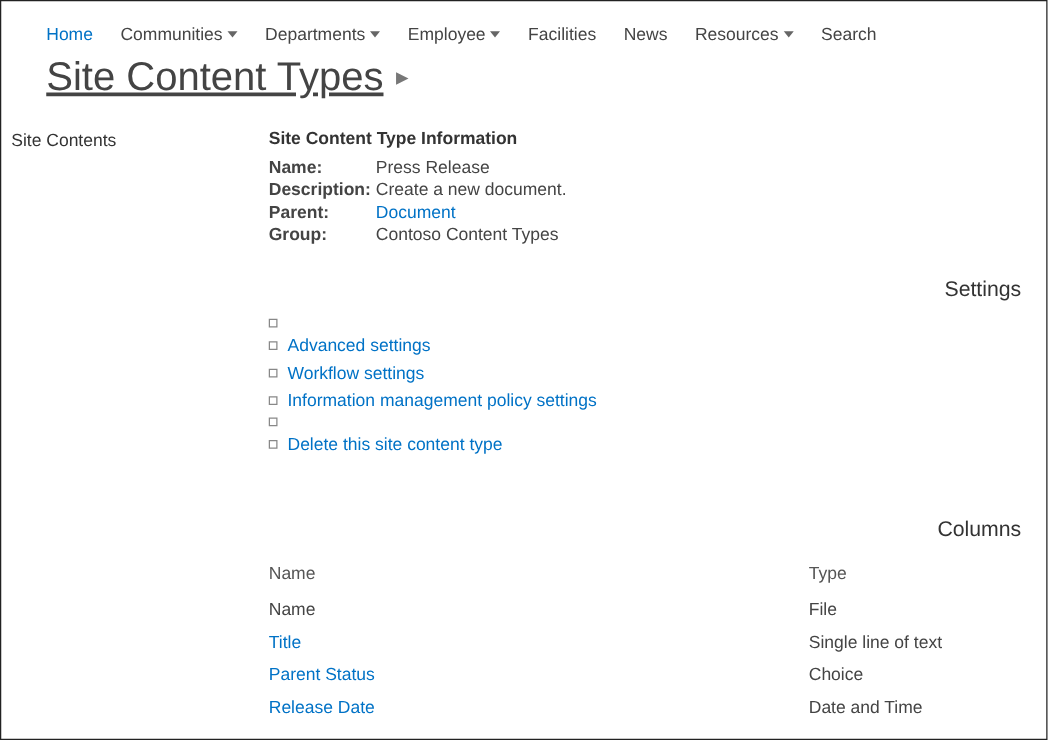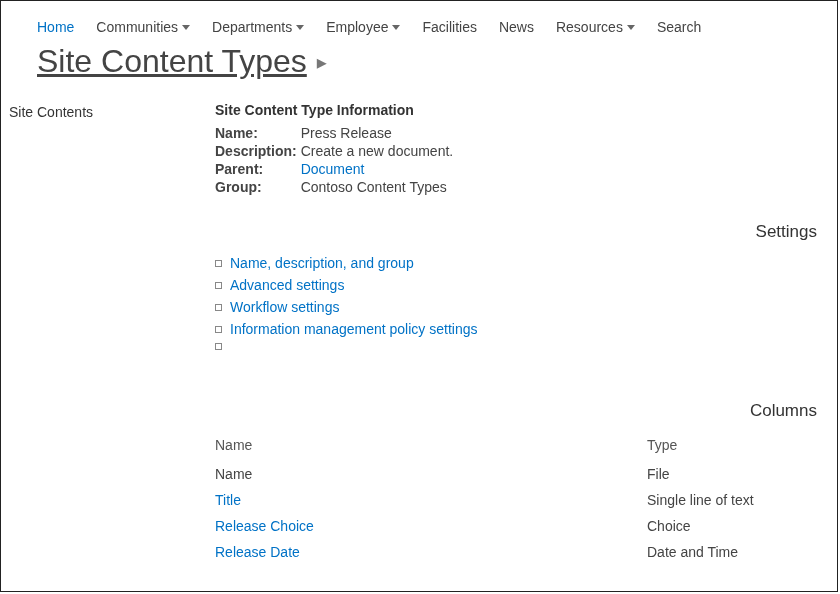--- a/index.html
+++ b/index.html
@@ -251,36 +251,39 @@
         <td class="label">Group:</td>
         <td>Contoso Content Types</td>
       </tr>
     </tbody>
         </table>
 
     <div class="section-head-light">Settings</div>
     <ul class="settings-list">
       <li>
             <span class="sq"></span>
-            <a>Name, description, and group</a>
           </li>
       <li>
             <span class="sq"></span>
             <a>Advanced settings</a>
           </li>
       <li>
             <span class="sq"></span>
             <a>Workflow settings</a>
           </li>
       <li>
             <span class="sq"></span>
             <a>Information management policy settings</a>
           </li>
       <li>
             <span class="sq"></span>
+          </li>
+      <li>
+            <span class="sq"></span>
+            <a>Delete this site content type</a>
           </li>
     </ul>
 
     <div class="section-head-light" style="margin-top:48px">Columns</div>
     <table class="cols-table">
       <thead>
         <tr>
           <th>Name</th>
           <th class="typecol">Type</th>
         </tr>
@@ -288,21 +291,21 @@
       <tbody>
         <tr>
           <td class="name">Name</td>
           <td class="typecol">File</td>
         </tr>
         <tr>
           <td class="name"><a>Title</a></td>
           <td class="typecol">Single line of text</td>
         </tr>
         <tr>
-          <td class="name"><a>Release Choice</a></td>
+          <td class="name"><a>Parent Status</a></td>
           <td class="typecol">Choice</td>
         </tr>
         <tr>
           <td class="name"><a>Release Date</a></td>
           <td class="typecol">Date and Time</td>
         </tr>
       </tbody>
     </table>
 
   </div>

